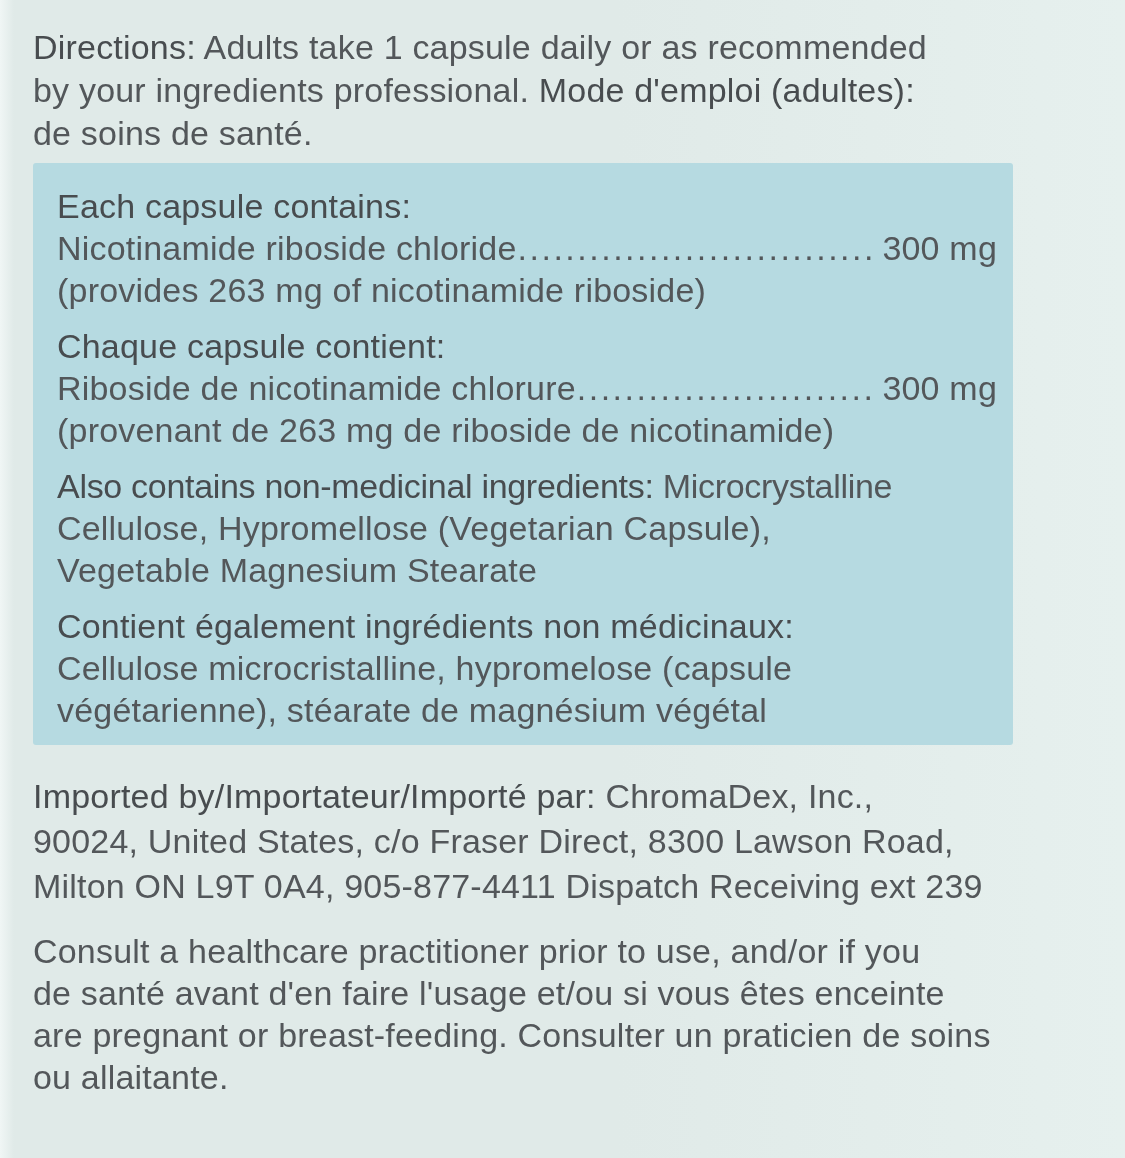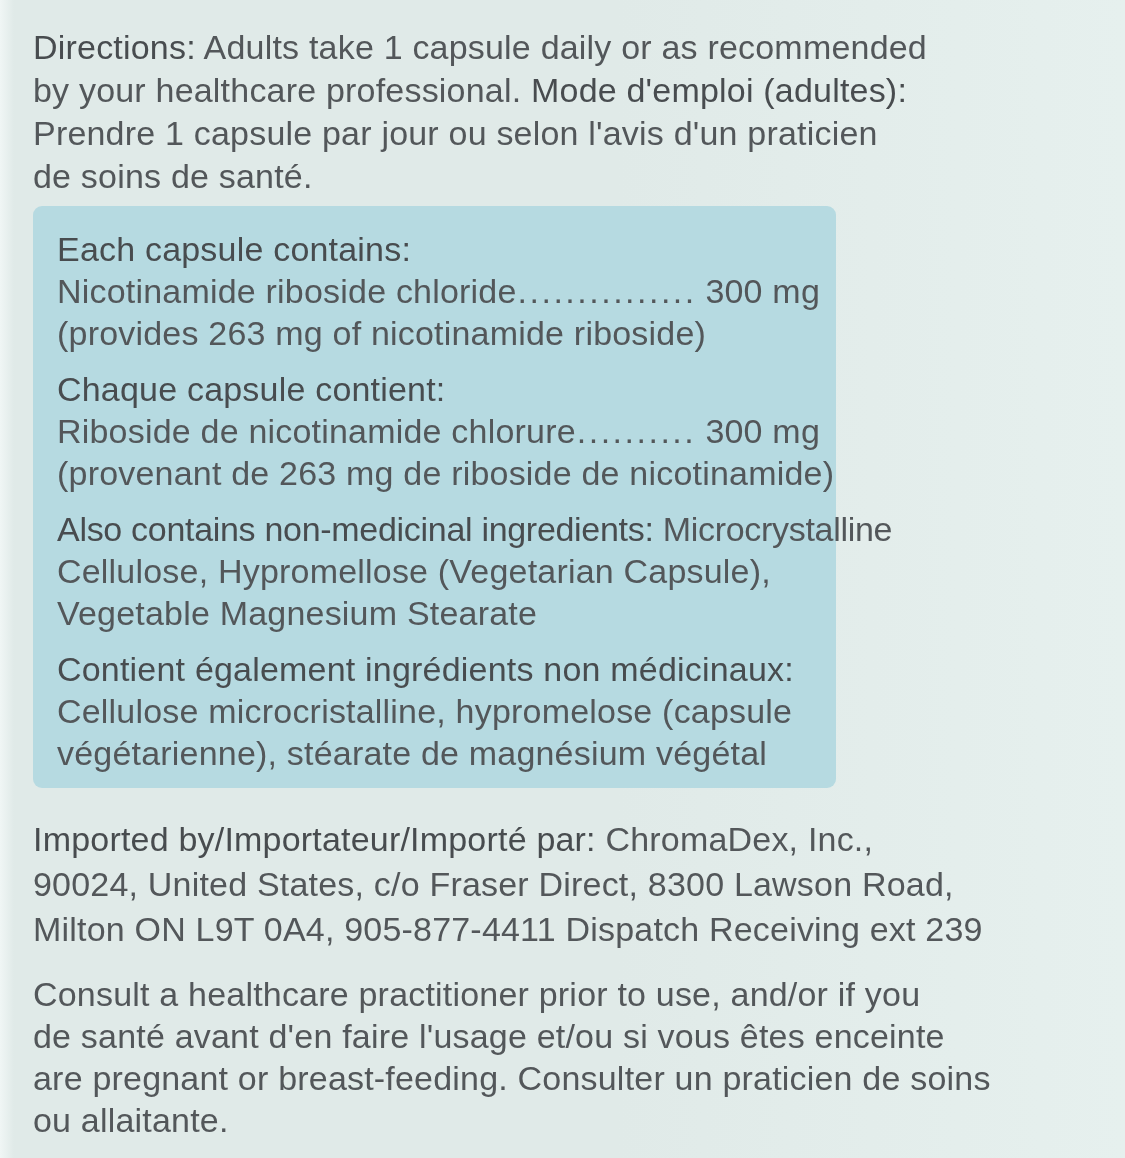--- a/index.html
+++ b/index.html
@@ -23,24 +23,24 @@
   }
   .para{
     font-size:34px;
     line-height:43px;
     letter-spacing:0.2px;
   }
   .line{display:block;white-space:nowrap;}
   b{font-weight:400;color:var(--bold-text);}
   .info-box{
     background:var(--box-background);
-    width:803px;
+    width:980px;
     margin-top:8px;
     padding:22px 16px 14px 24px;
-    border-radius:9px;
+    border-radius:3px;
     font-size:34px;
     line-height:42px;
     letter-spacing:0.2px;
   }
   .group + .group{margin-top:14px;}
   .dose-line{display:flex;align-items:baseline;width:100%;}
   .dose-line .ingredient{white-space:nowrap;flex:0 0 auto;}
   .leader{
     flex:1 1 auto;min-width:0;
     overflow:hidden;white-space:nowrap;
@@ -52,22 +52,21 @@
   .importer-para{margin-top:29px;line-height:45px;}
   .caution-para{margin-top:21px;line-height:42px;}
 </style>
 </head>
 <body>
 
 <div class="panel">
 
   <p class="para">
     <span class="line"><b>Directions:</b><span> Adults take 1 capsule daily or as recommended</span></span>
-    <span class="line"><span>by your healthcare professional. </span><b>Mode d'emploi (adultes):</b></span>
-    <span class="line">Prendre 1 capsule par jour ou selon l'avis d'un praticien</span>
+    <span class="line"><span>by your ingredients professional. </span><b>Mode d'emploi (adultes):</b></span>
     <span class="line">de soins de santé.</span>
   </p>
 
   <div class="info-box">
 
     <div class="group">
       <span class="line"><b>Each capsule contains:</b></span>
       <div class="dose-line">
         <span class="ingredient">Nicotinamide riboside chloride</span>
         <span class="leader">................................................................................</span>

